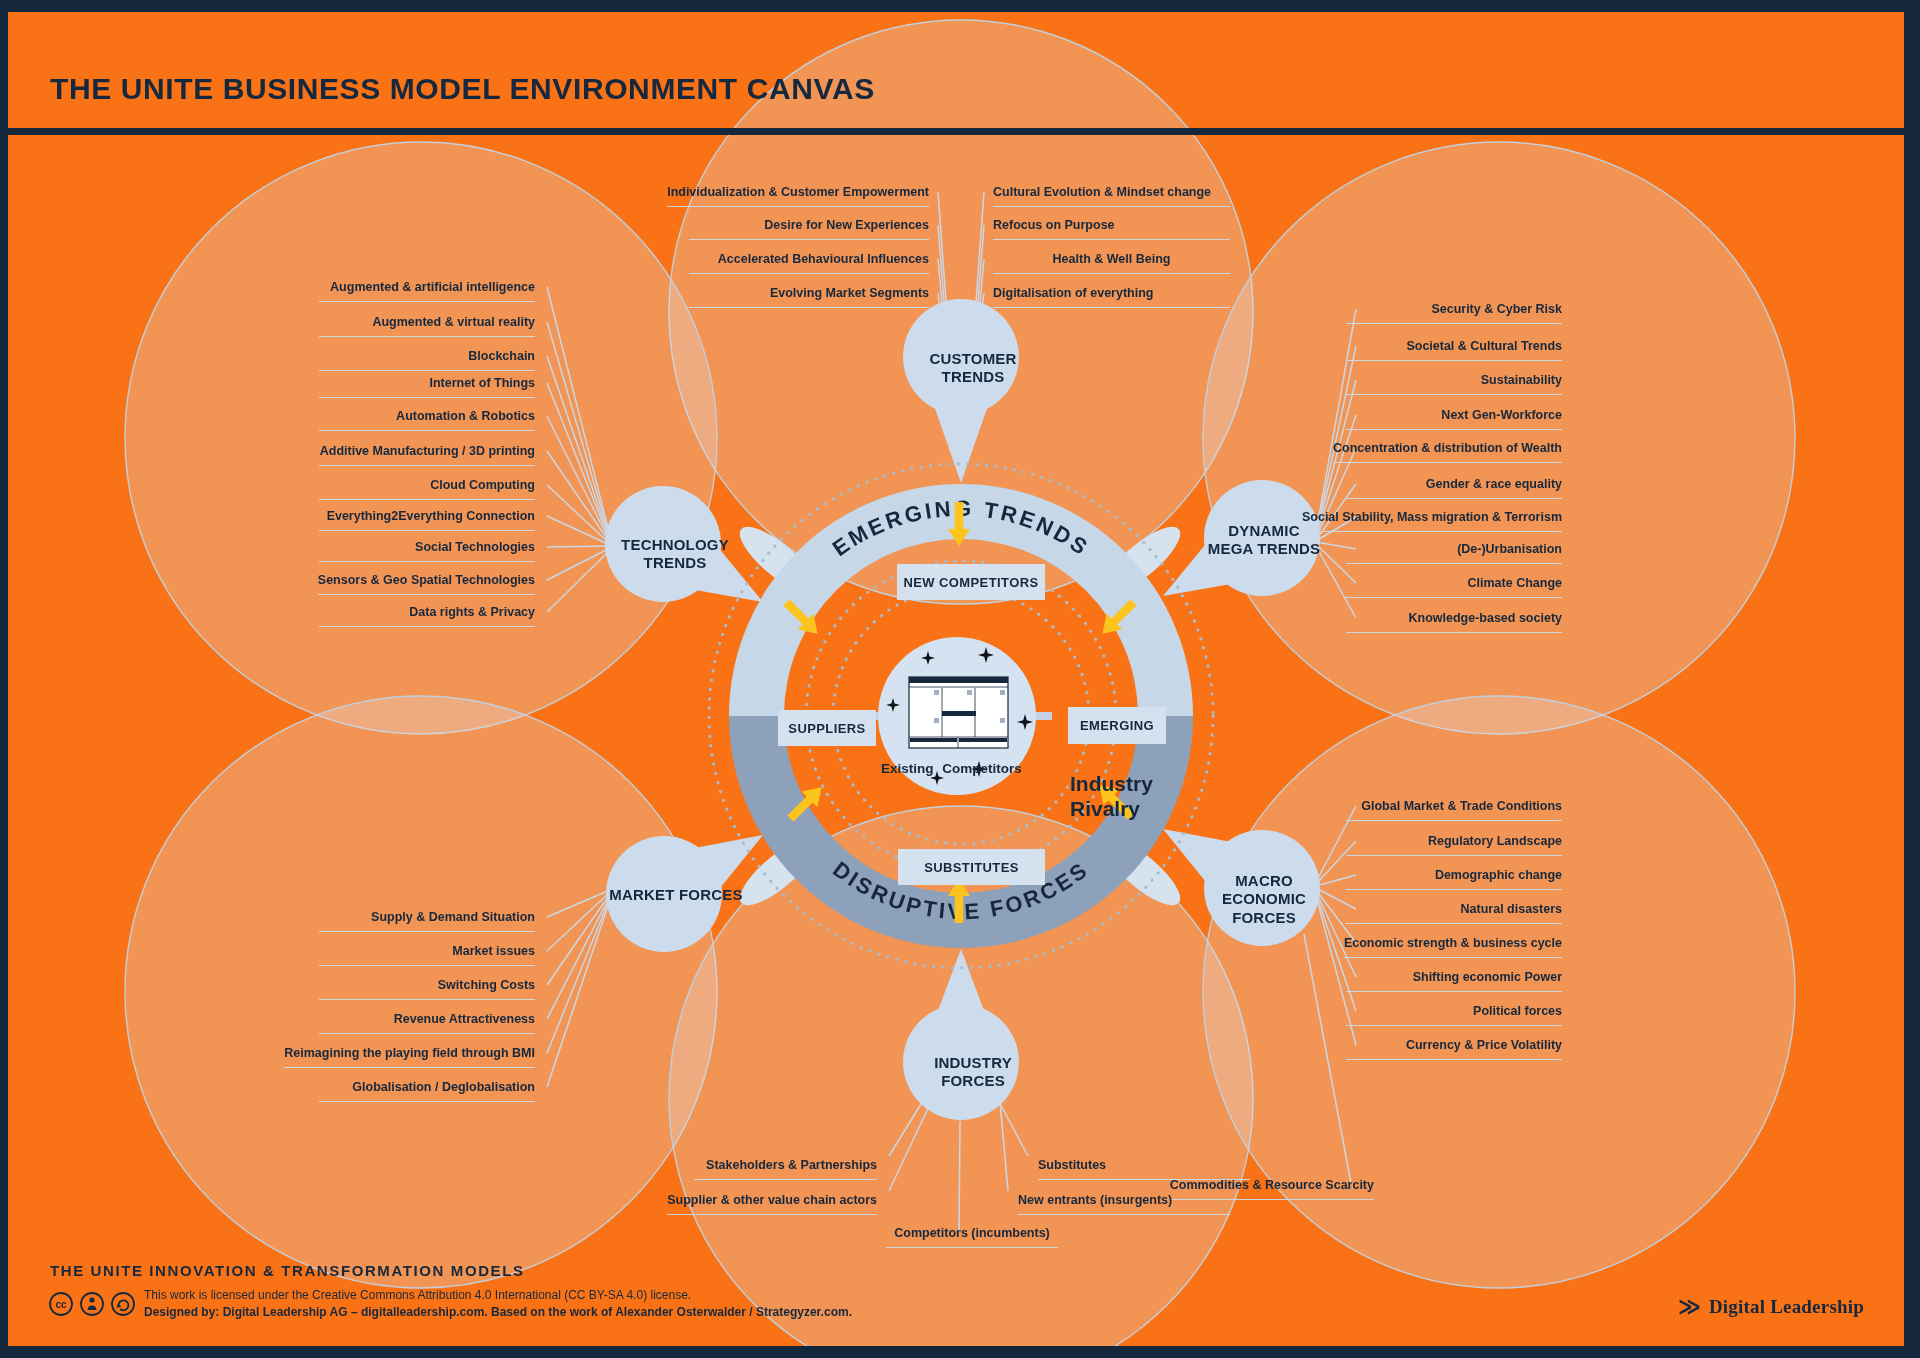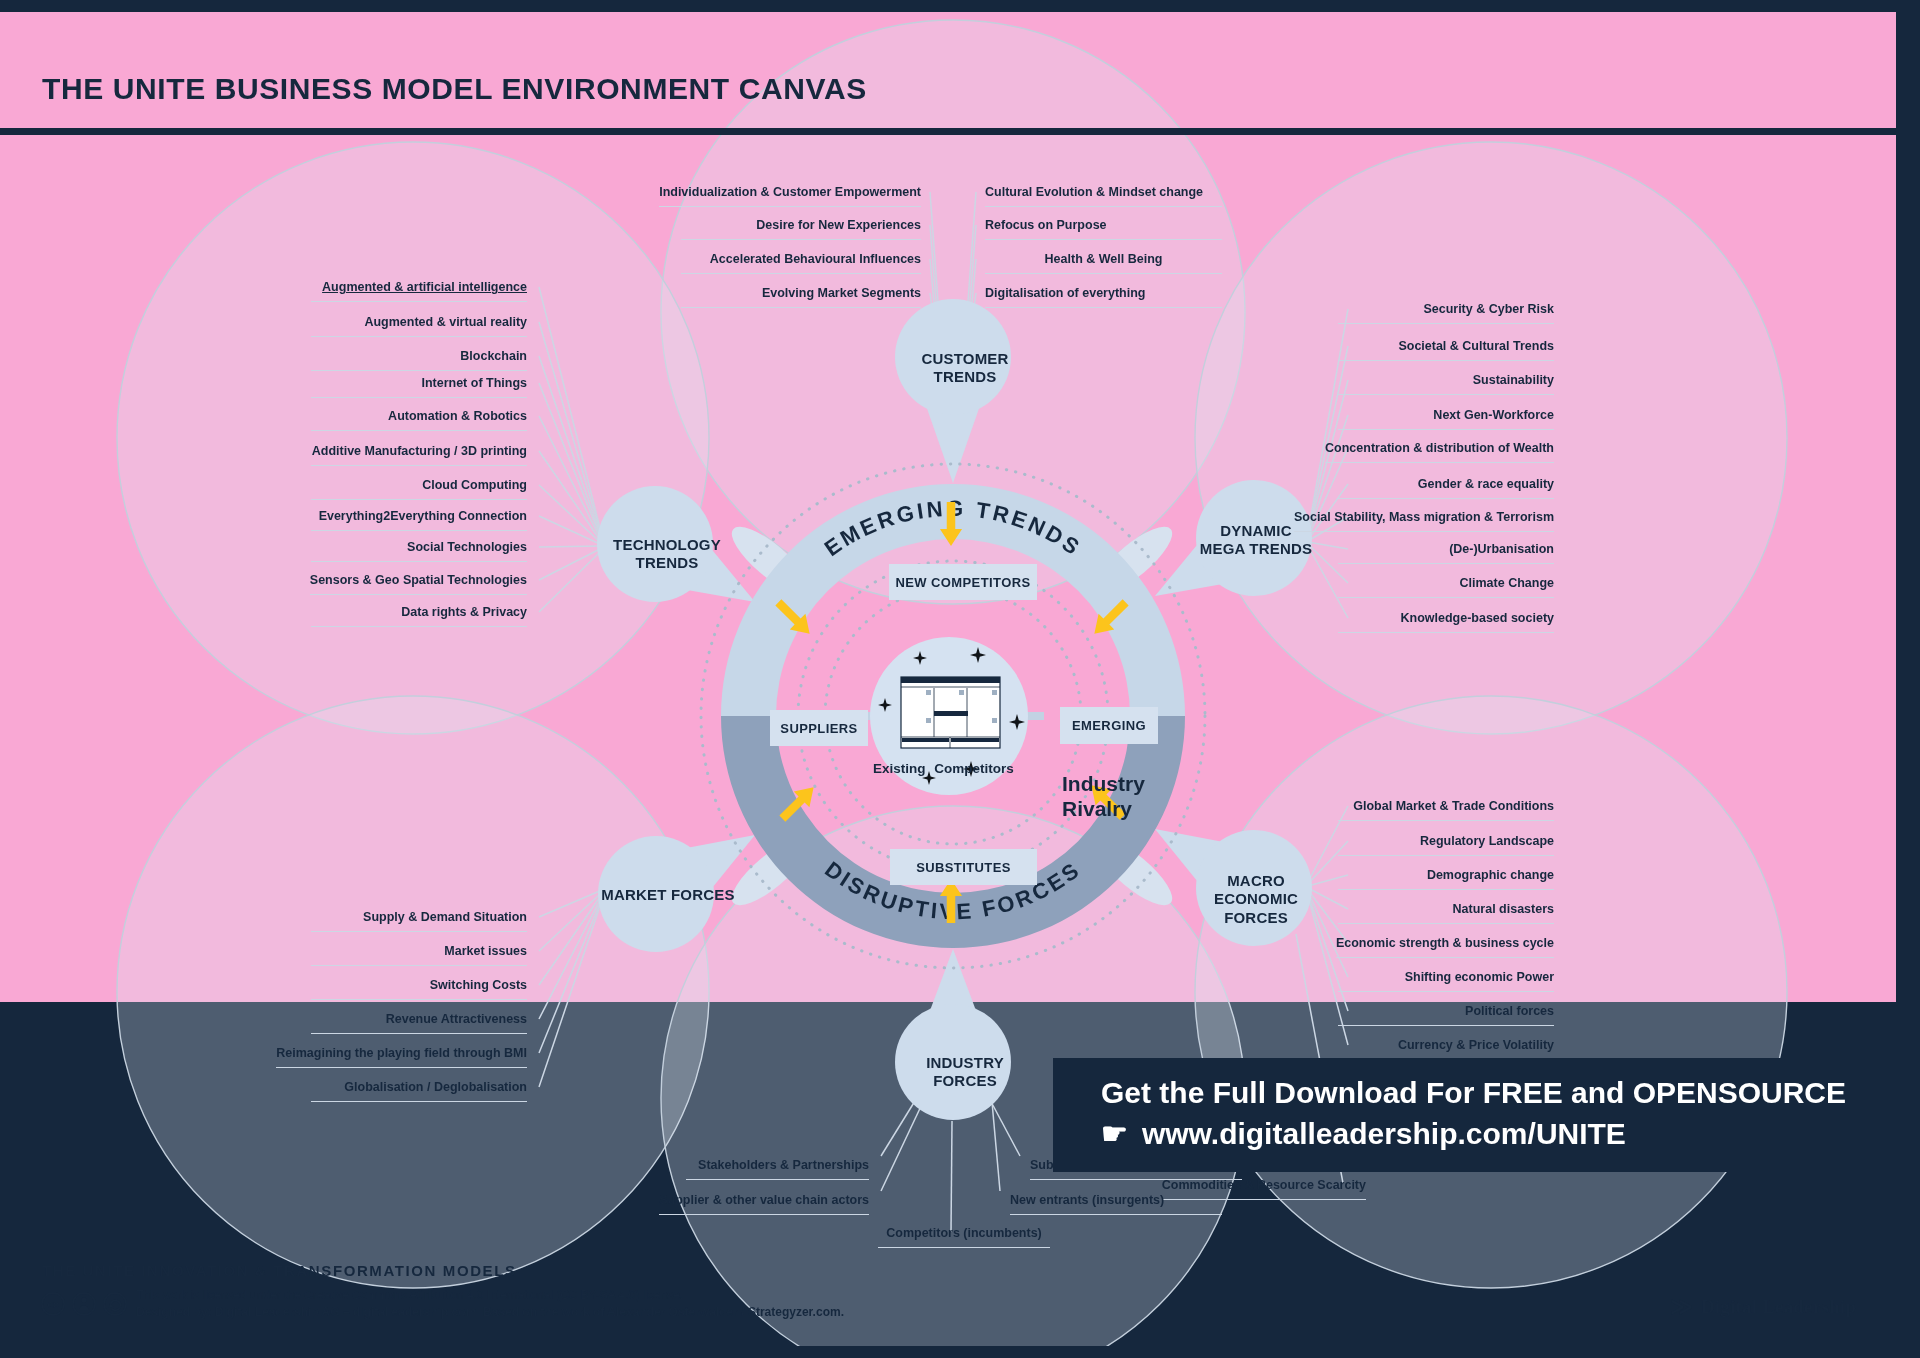--- a/index.html
+++ b/index.html
@@ -1,18 +1,18 @@
 <!DOCTYPE html>
 <html><head>
 <meta charset="utf-8">
 <style>
   html,body{margin:0;padding:0;background:#15273d;}
   #stage{position:relative;width:1920px;height:1358px;background:#15273d;overflow:hidden;
          font-family:"Liberation Sans",sans-serif;}
-  #canvas{position:absolute;left:0;top:12px;width:1896px;height:990px;background:#f9a8d4;}
+  #canvas{position:absolute;left:8px;top:12px;width:1896px;height:1334px;background:#f97316;}
   #page-title{position:absolute;left:42px;top:60px;font:800 30px/1.1 "Liberation Sans",sans-serif;
          color:#16283e;letter-spacing:.6px;z-index:2;}
   #head-rule{position:absolute;left:0;top:116px;width:100%;height:7px;background:#15273d;z-index:3;}
   #bgsvg{position:absolute;left:0;top:0;z-index:1;}
   .li{position:absolute;font:600 12.5px/1.25 "Liberation Sans",sans-serif;color:#16283e;
       padding-bottom:5px;border-bottom:1.5px solid #ccd7e4;white-space:nowrap;z-index:2;}
   .r{text-align:right;min-width:216px;}
   .l{text-align:left;min-width:216px;}
   .pin-title{position:absolute;width:140px;text-align:center;z-index:2;
       font:700 15px/1.22 "Liberation Sans",sans-serif;color:#16283e;letter-spacing:.2px;}
@@ -199,21 +199,21 @@
   <div class="pin-title" style="left:895px;top:1042px;">INDUSTRY FORCES</div>
   <div class="pin-title" style="left:1196px;top:860px;width:120px;">MACRO ECONOMIC FORCES</div>
 
   <div class="cbox" style="left:889px;top:552px;width:148px;height:36px;">NEW COMPETITORS</div>
   <div class="cbox" style="left:770px;top:698px;width:98px;height:36px;">SUPPLIERS</div>
   <div class="cbox" style="left:1060px;top:695px;width:98px;height:37px;">EMERGING</div>
   <div class="cbox" style="left:890px;top:837px;width:147px;height:36px;">SUBSTITUTES</div>
   <div id="existing-label">Existing Competitors</div>
   <div id="rivalry-label">Industry Rivalry</div>
 
-  <div class="li r" style="right:1369px;top:268px;text-decoration:underline;">Augmented &amp; artificial intelligence</div>
+  <div class="li r" style="right:1369px;top:268px;">Augmented &amp; artificial intelligence</div>
   <div class="li r" style="right:1369px;top:303px;">Augmented &amp; virtual reality</div>
   <div class="li r" style="right:1369px;top:337px;">Blockchain</div>
   <div class="li r" style="right:1369px;top:364px;">Internet of Things</div>
   <div class="li r" style="right:1369px;top:397px;">Automation &amp; Robotics</div>
   <div class="li r" style="right:1369px;top:432px;">Additive Manufacturing / 3D printing</div>
   <div class="li r" style="right:1369px;top:466px;">Cloud Computing</div>
   <div class="li r" style="right:1369px;top:497px;margin-left:32px;">Everything2Everything Connection</div>
   <div class="li r" style="right:1369px;top:528px;">Social Technologies</div>
   <div class="li r" style="right:1369px;top:561px;">Sensors &amp; Geo Spatial Technologies</div>
   <div class="li r" style="right:1369px;top:593px;">Data rights &amp; Privacy</div>
@@ -254,24 +254,20 @@
   <div class="li r" style="right:342px;top:992px;">Political forces</div>
   <div class="li r" style="right:342px;top:1026px;">Currency &amp; Price Volatility</div>
   <div class="li r" style="right:530px;top:1166px;min-width:150px;margin-left:44px;">Commodities &amp; Resource Scarcity</div>
 
   <div class="li r" style="right:1027px;top:1146px;min-width:183px;">Stakeholders &amp; Partnerships</div>
   <div class="li r" style="right:1027px;top:1181px;min-width:183px;">Supplier &amp; other value chain actors</div>
   <div class="li l" style="left:1030px;top:1146px;min-width:212px;">Substitutes</div>
   <div class="li l" style="left:1010px;top:1181px;min-width:212px;">New entrants (insurgents)</div>
   <div class="li" style="left:878px;top:1214px;width:172px;text-align:center;min-width:172px;">Competitors (incumbents)</div>
 
-  <div id="banner">
-    <div class="b1">Get the Full Download For FREE and OPENSOURCE</div>
-    <div class="b2"><span class="hand">☛</span><span>www.digitalleadership.com/UNITE</span></div>
-  </div>
 
   <div id="footer-title">THE UNITE INNOVATION &amp; TRANSFORMATION MODELS</div>
   <div id="cc-icons">
     <svg width="88" height="28" viewBox="0 0 88 28">
       <g stroke="#16283e" stroke-width="1.8" fill="none">
         <circle cx="13" cy="14" r="11"></circle>
         <circle cx="44" cy="14" r="11"></circle>
         <circle cx="75" cy="14" r="11"></circle>
       </g>
       <text x="13" y="18" text-anchor="middle" font-family="Liberation Sans,sans-serif" font-size="10" font-weight="700" fill="#16283e">cc</text>

